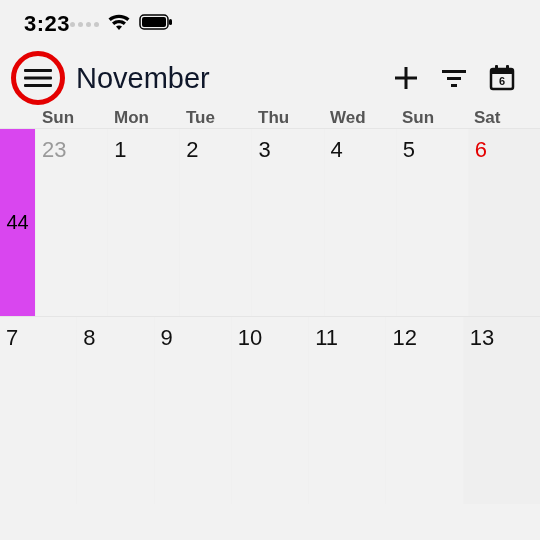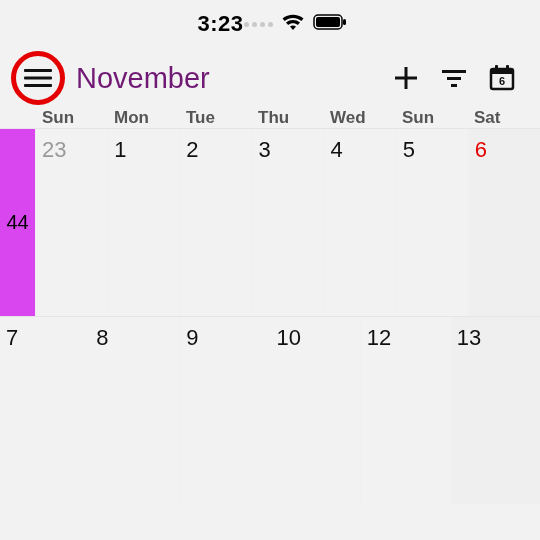--- a/index.html
+++ b/index.html
@@ -1,25 +1,25 @@
 <!DOCTYPE html>
 <html><head>
 <meta charset="utf-8">
 <style>
   * { box-sizing: border-box; margin: 0; padding: 0; }
   html, body { width: 540px; height: 540px; font-family: -apple-system, Helvetica, Arial, sans-serif; background: #f2f2f2; overflow: hidden; }
-  .status-bar { display: flex; align-items: center; justify-content: center; height: 48px; padding: 0 20px 0 24px; }
+  .status-bar { display: flex; align-items: center; justify-content: flex-start; height: 48px; padding: 0 20px 0 24px; }
   .status-time { font-size: 22px; font-weight: 700; letter-spacing: 0.5px; }
   .status-right { display: flex; align-items: center; gap: 8px; }
   .dots { display:flex; gap:3px; }
   .dot { width:5px; height:5px; border-radius:50%; background:#c9c9c9; }
   .header { display:flex; align-items:center; height:60px; padding: 0 14px; }
   .menu-btn { position:relative; width:48px; height:48px; display:flex; align-items:center; justify-content:center; border-radius:50%; }
   .menu-highlight { position:absolute; inset:-3px; border:5px solid #e40000; border-radius:50%; pointer-events:none; }
-  .title { font-size:29px; color:#701a75; font-weight:400; margin-left:14px; flex:1; }
+  .title { font-size:29px; color:#0f172a; font-weight:400; margin-left:14px; flex:1; }
   .hicon { width:48px; height:48px; display:flex; align-items:center; justify-content:center; }
   .day-header { display:flex; padding-left:36px;font-weight:bold; }
   .day-col { flex:1; text-align:left; font-size:17px; color:#555; padding-left:6px; }
   .cal { position:relative; }
   .row { display:flex; height:188px; border-top:1px solid #e5e5e5; }
   .weeknum { width:36px; display:flex; align-items:center; justify-content:center; font-size:20px; color:#000; border-right:1px solid #eee; background:#d946ef; }
   .cell { flex:1; padding:8px 6px; font-size:22px; color:#111; text-align:left; border-right:1px solid #f0f0f0; }
   .cell:last-child { border-right:none; background:#efefef; }
   .prev { color:#9a9a9a; }
   .today { color:#e40000; font-weight:500; }
@@ -106,16 +106,17 @@
     <div class="cell"><span>3</span></div>
     <div class="cell"><span>4</span></div>
     <div class="cell"><span>5</span></div>
     <div class="cell today"><span>6</span></div>
   </div>
   <div class="row">
     <div class="cell"><span>7</span></div>
     <div class="cell"><span>8</span></div>
     <div class="cell"><span>9</span></div>
     <div class="cell"><span>10</span></div>
+    <div class="cell"><span>11</span></div>
     <div class="cell"><span>12</span></div>
     <div class="cell"><span>13</span></div>
   </div>
 </div>
 
 </body></html>

